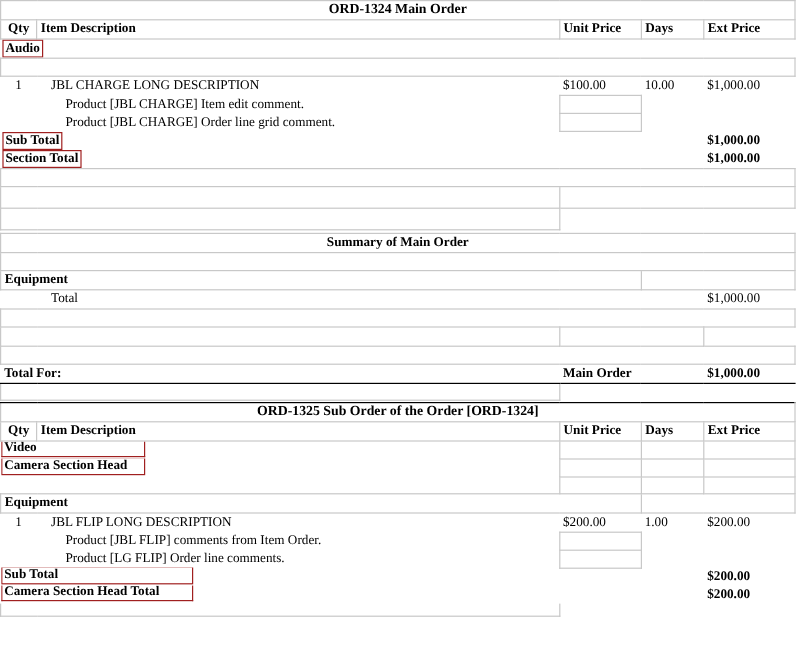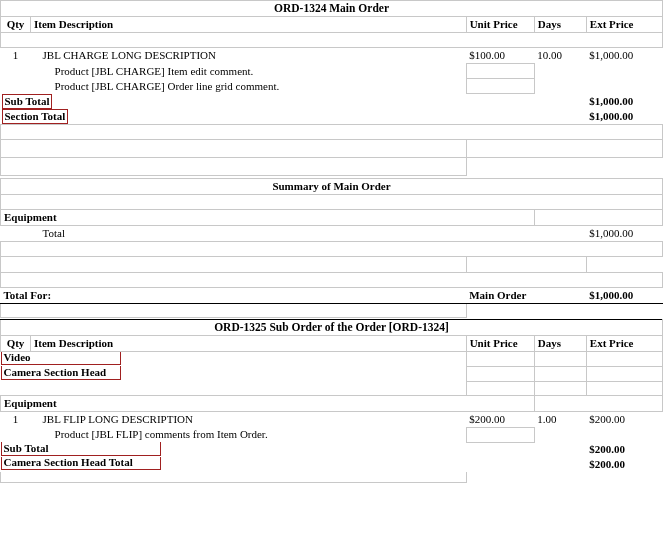--- a/index.html
+++ b/index.html
@@ -106,20 +106,28 @@
       <td colspan="5">ORD-1324  Main  Order</td>
     </tr>
     <tr class="hdr">
       <td class="c">Qty</td>
       <td>Item Description</td>
       <td class="r">Unit Price</td>
       <td class="r">Days</td>
       <td class="r">Ext Price</td>
     </tr>
 
+    <tr>
+      <td colspan="2" class="b nb" style="border:none;">
+        <span class="hl">Audio</span>
+      </td>
+      <td class="nb" style="border:none;"></td>
+      <td class="nb" style="border:none;"></td>
+      <td class="nb" style="border:none;"></td>
+    </tr>
     <tr class="spacer-row">
       <td colspan="5"></td>
     </tr>
 
     <tr>
       <td class="c nb" style="border:none;">1</td>
       <td class="nb indent1" style="border:none;">JBL CHARGE LONG DESCRIPTION</td>
       <td class="r nb" style="border:none;">$100.00</td>
       <td class="r nb" style="border:none;margin-top:24px;">10.00</td>
       <td class="r nb" style="border:none;">$1,000.00</td>
@@ -276,20 +284,27 @@
       <td class="r" style="border:none;">1.00</td>
       <td class="r" style="border:none;">$200.00</td>
     </tr>
     <tr>
       <td style="border:none;"></td>
       <td class="indent2" style="border:none;">Product [JBL FLIP]  comments from Item Order.</td>
       <td style="border:1px solid #c8c8c8;"></td>
       <td style="border:none;"></td>
       <td style="border:none;"></td>
     </tr>
+    <tr>
+      <td style="border:none;"></td>
+      <td class="indent2" style="border:none;">Product [LG  FLIP]  Order line comments.</td>
+      <td style="border:1px solid #c8c8c8;"></td>
+      <td style="border:none;"></td>
+      <td style="border:none;"></td>
+    </tr>
 
     <tr>
       <td colspan="2" class="b" style="border:none;padding:0 3px;">
         <span class="hl-wide" style="width:160px;">Sub Total</span>
       </td>
       <td style="border:none;"></td>
       <td style="border:none;"></td>
       <td class="r b" style="border:none;">$200.00</td>
     </tr>
     <tr>

